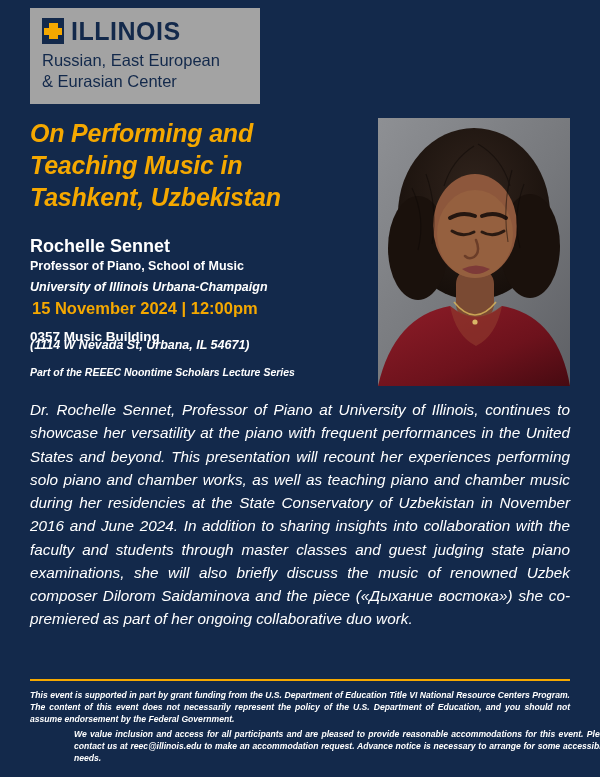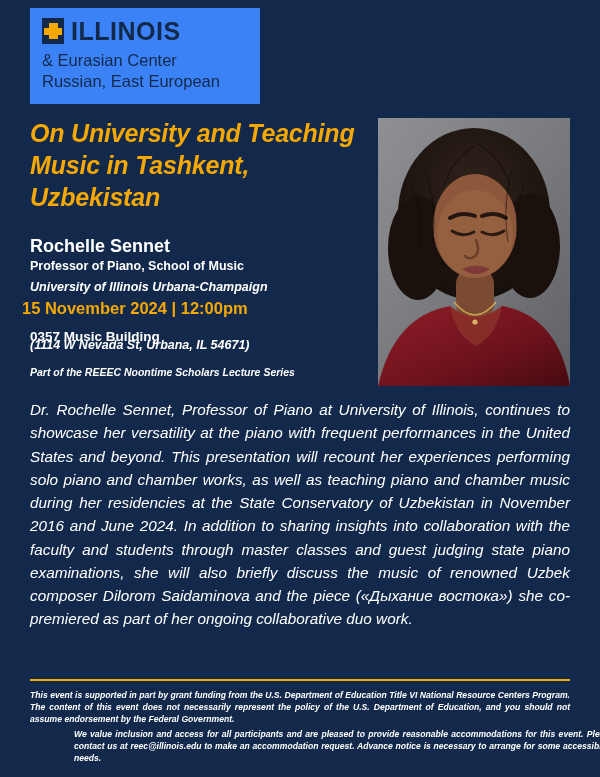--- a/index.html
+++ b/index.html
@@ -23,21 +23,21 @@
     padding: 0;
   }
 
   
   .header-badge {
     position: absolute;
     left: 30px;
     top: 8px;
     width: 230px;
     height: 96px;
-    background: #3b82f6;
+    background: #a3a3a3;
     box-sizing: border-box;
     padding: 8px 10px 8px 12px;
   }
   .brand-row {
     display: flex;
     align-items: center;
     gap: 7px;
     margin-top: 2px;
   }
   .block-i {
@@ -122,21 +122,21 @@
     color: #ffffff;
     font-size: 12.5px;
     font-weight: bold;
     font-style: italic;
     line-height: 1.33;
   }
 
   
   .event-date {
     position: absolute;
-    left: 22px;
+    left: 32px;
     top: 299px;
     color: #f5a800;
     font-size: 16.5px;
     font-weight: bold;
   }
   .event-venue {
     position: absolute;
     left: 30px;
     top: 321px;
     color: #ffffff;
@@ -218,26 +218,26 @@
 <body>
 
 <div class="poster">
 
   <div class="header-badge">
     <div class="brand-row">
       <span class="block-i"></span>
       <span class="brand-word">ILLINOIS</span>
     </div>
     <div class="unit-name">
+      <div>Russian, East European</div>
       <div>&amp; Eurasian Center</div>
-      <div>Russian, East European</div>
     </div>
   </div>
 
-  <div class="title">On University and Teaching Music in Tashkent, Uzbekistan</div>
+  <div class="title">On Performing and Teaching Music in Tashkent, Uzbekistan</div>
 
   <div class="portrait">
     <svg width="192" height="268" viewBox="0 0 192 268" xmlns="http://www.w3.org/2000/svg">
       <defs>
         <linearGradient id="bg" x1="0" y1="0" x2="1" y2="1">
           <stop offset="0%" stop-color="#8e9094"></stop>
           <stop offset="55%" stop-color="#76787c"></stop>
           <stop offset="100%" stop-color="#5e6065"></stop>
         </linearGradient>
         <radialGradient id="hairg" cx="50%" cy="35%" r="70%">

